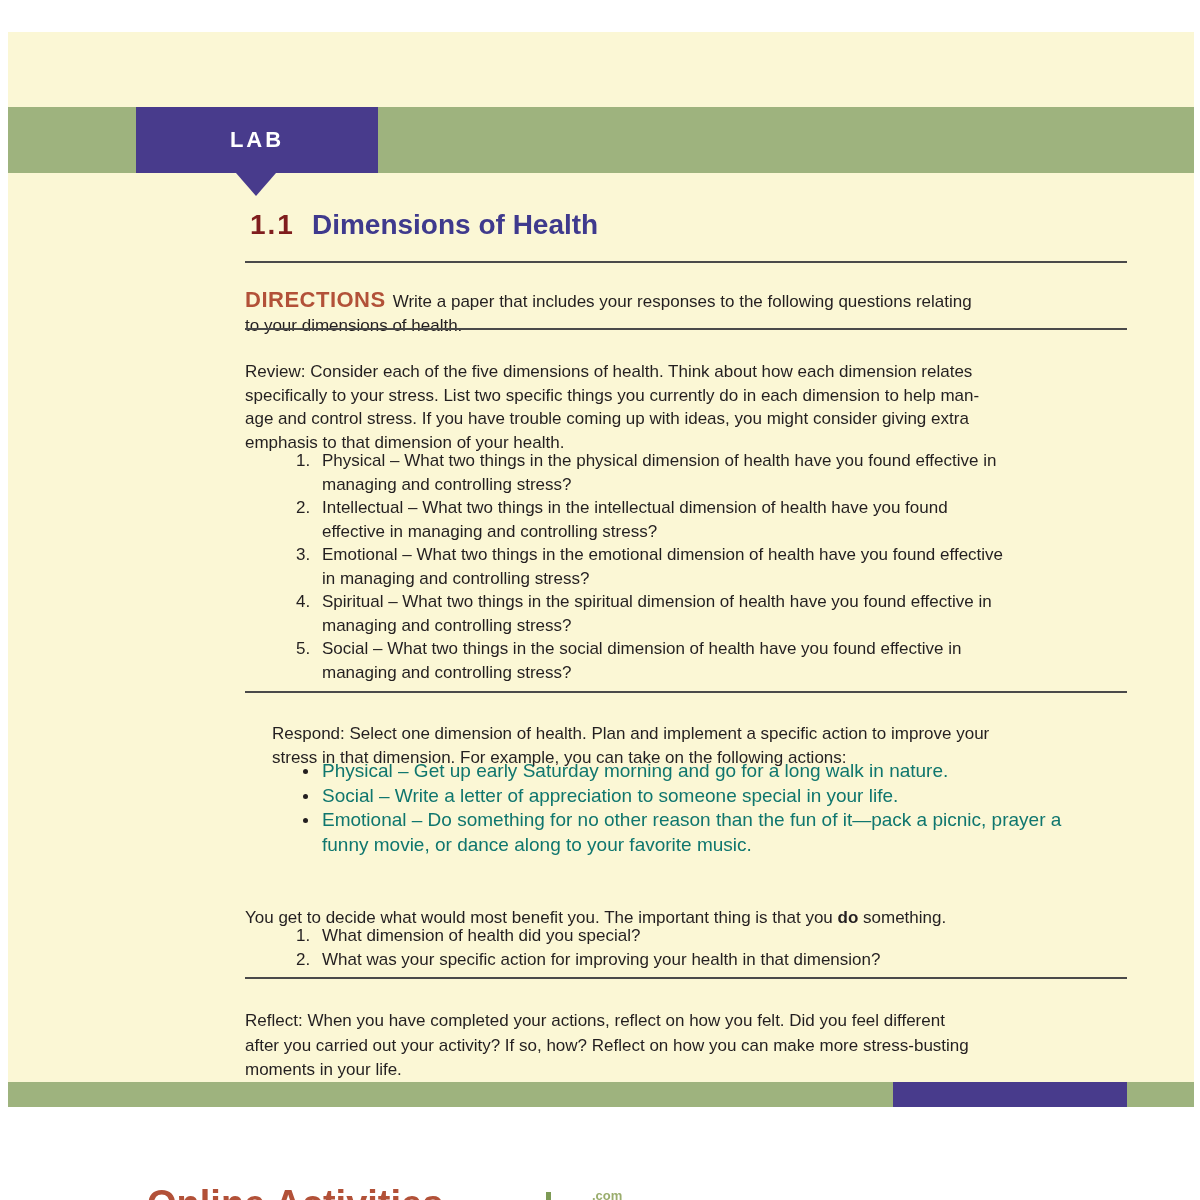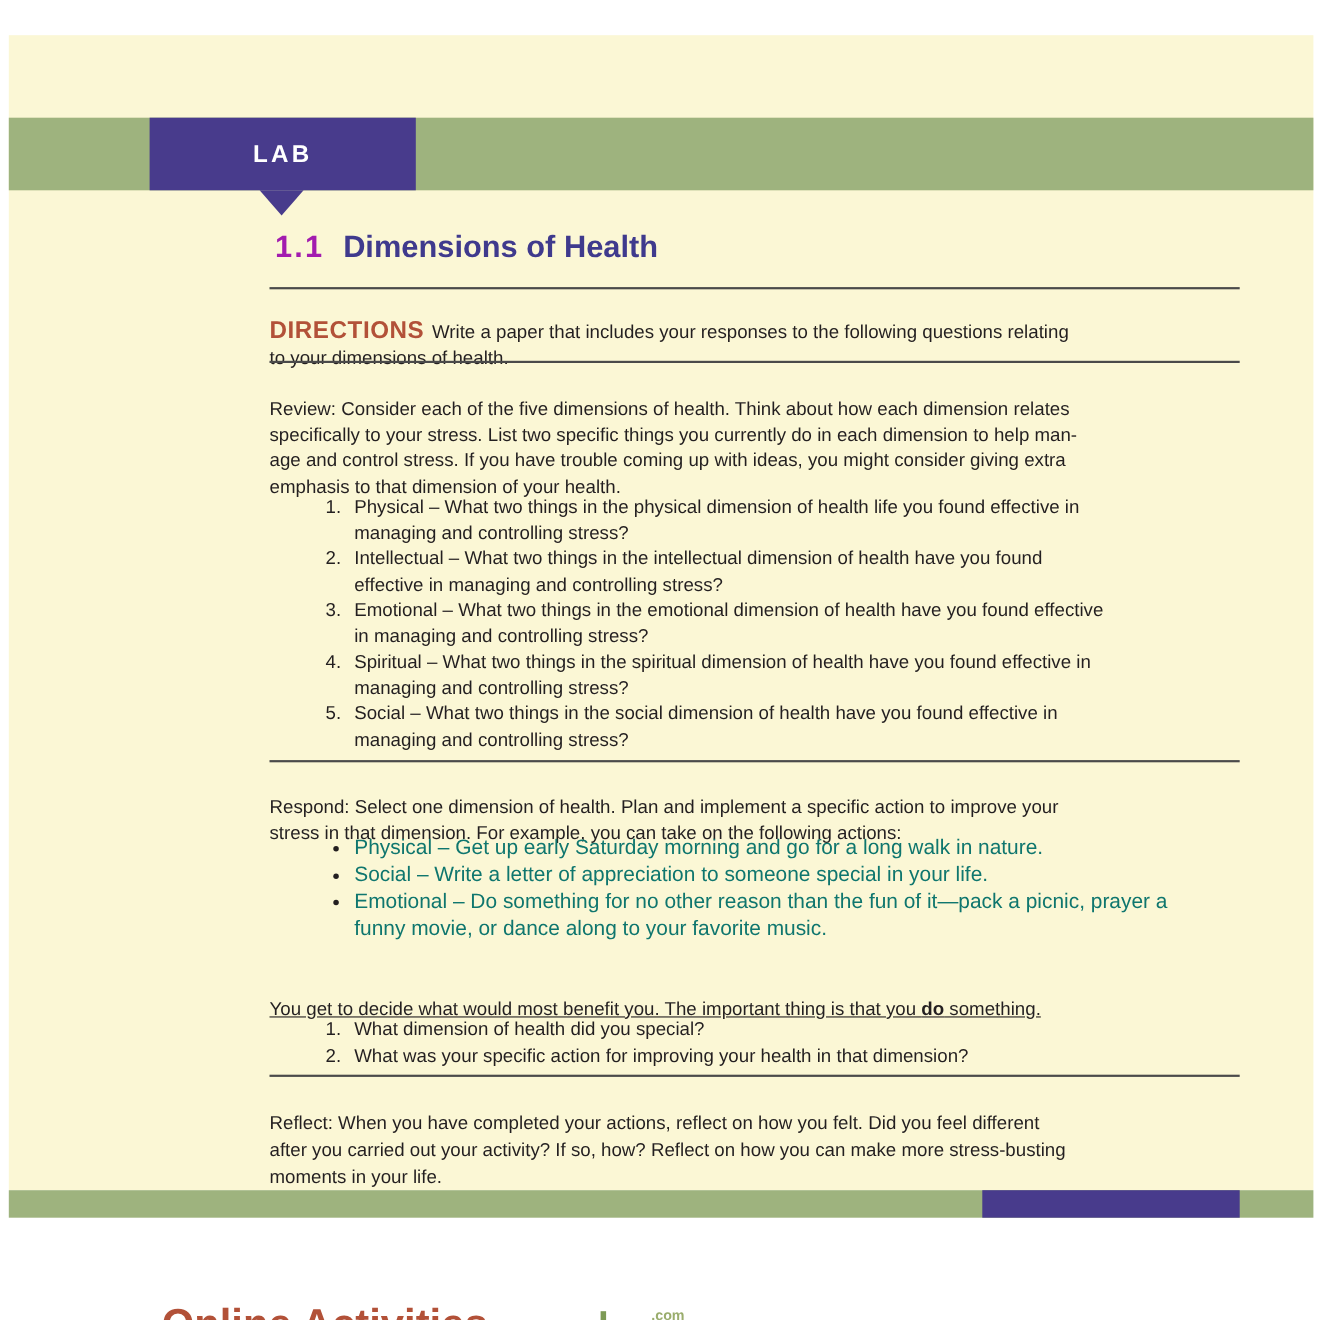--- a/index.html
+++ b/index.html
@@ -13,33 +13,33 @@
   .purple-block{position:absolute;left:885px;top:0;width:234px;height:25px;background:#483B8C;}
 
   .lab-tab{position:absolute;left:136px;top:107px;width:242px;height:66px;background:#483B8C;}
   .lab-label{display:block;text-align:center;line-height:66px;color:#ffffff;font-weight:bold;
              font-size:22px;letter-spacing:3px;}
   .lab-arrow{position:absolute;left:100px;top:66px;width:0;height:0;
              border-left:20px solid transparent;border-right:20px solid transparent;
              border-top:23px solid #483B8C;}
 
   .title{position:absolute;left:250px;top:209px;font-size:28px;font-weight:bold;white-space:nowrap;}
-  .title-num{color:#a21caf;margin-right:17px;letter-spacing:2px;}
+  .title-num{color:#7f1d1d;margin-right:17px;letter-spacing:2px;}
   .title-text{color:#3F3A8D;}
 
   .rule{position:absolute;left:245px;width:882px;height:2px;background:#4a4a4a;}
   #rule1{top:261px;} #rule2{top:328px;} #rule3{top:691px;} #rule4{top:977px;}
 
   .para{position:absolute;left:245px;width:880px;font-size:17px;line-height:23.5px;color:#231f20;}
   .lead{font-weight:normal;}
   .ml{white-space:pre-line;}
   .directions-label{color:#B25138;font-size:22px;font-weight:bold;letter-spacing:0.5px;margin-right:7px;}
 
-  #directions{top:271px;} #review{top:343px;} #respond{top:705px;}
-  #decide{top:889px;text-decoration:underline;} #reflect{top:992px;line-height:24.5px;}
+  #directions{top:271px;} #review{top:343px;} #respond{top:705px;margin-left:27px;}
+  #decide{top:889px;} #reflect{top:992px;line-height:24.5px;}
 
   .numlist{position:absolute;left:296px;margin:0;padding:0;list-style:none;}
   #review-list{top:449px;} #respond-list{top:924px;}
   .numlist li{display:flex;font-size:17px;line-height:23.5px;color:#231f20;}
   .num{width:26px;flex:none;}
   .li-text{white-space:pre-line;width:770px;}
 
   .bullets{position:absolute;left:303px;top:759px;margin:0;padding:0;list-style:none;}
   .bullets li{display:flex;font-size:19px;line-height:24.5px;color:#0f766e;}
   .bullet-dot{flex:none;width:5px;height:5px;border-radius:50%;background:#231f20;margin:10px 14px 0 0;}
@@ -73,21 +73,21 @@
   <div class="rule" id="rule2"></div>
 
   <p class="para" id="review"><span class="lead">Review:</span> <span class="ml">Consider each of the five dimensions of health. Think about how each dimension relates
 specifically to your stress. List two specific things you currently do in each dimension to help man-
 age and control stress. If you have trouble coming up with ideas, you might consider giving extra
 emphasis to that dimension of your health.</span></p>
 
   <ol class="numlist" id="review-list">
     <li>
         <span class="num">1.</span>
-        <span class="li-text">Physical – What two things in the physical dimension of health life you found effective in
+        <span class="li-text">Physical – What two things in the physical dimension of health have you found effective in
 managing and controlling stress?</span>
       </li>
     <li>
         <span class="num">2.</span>
         <span class="li-text">Intellectual – What two things in the intellectual dimension of health have you found
 effective in managing and controlling stress?</span>
       </li>
     <li>
         <span class="num">3.</span>
         <span class="li-text">Emotional – What two things in the emotional dimension of health have you found effective

